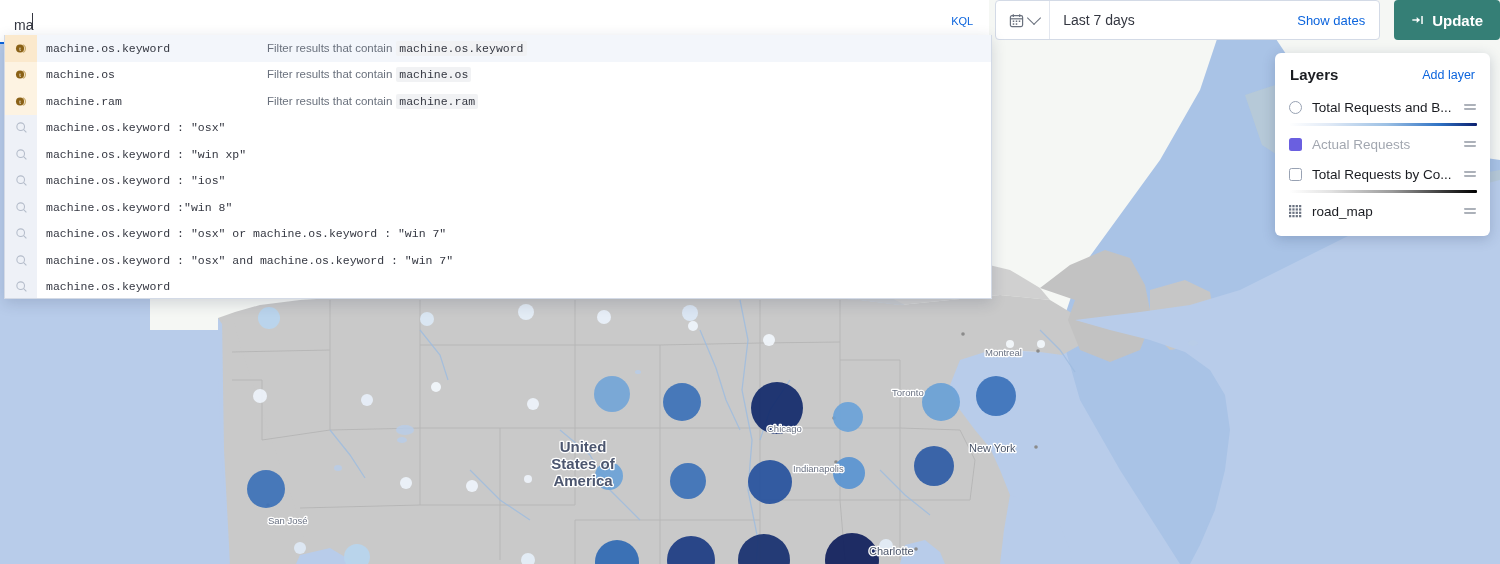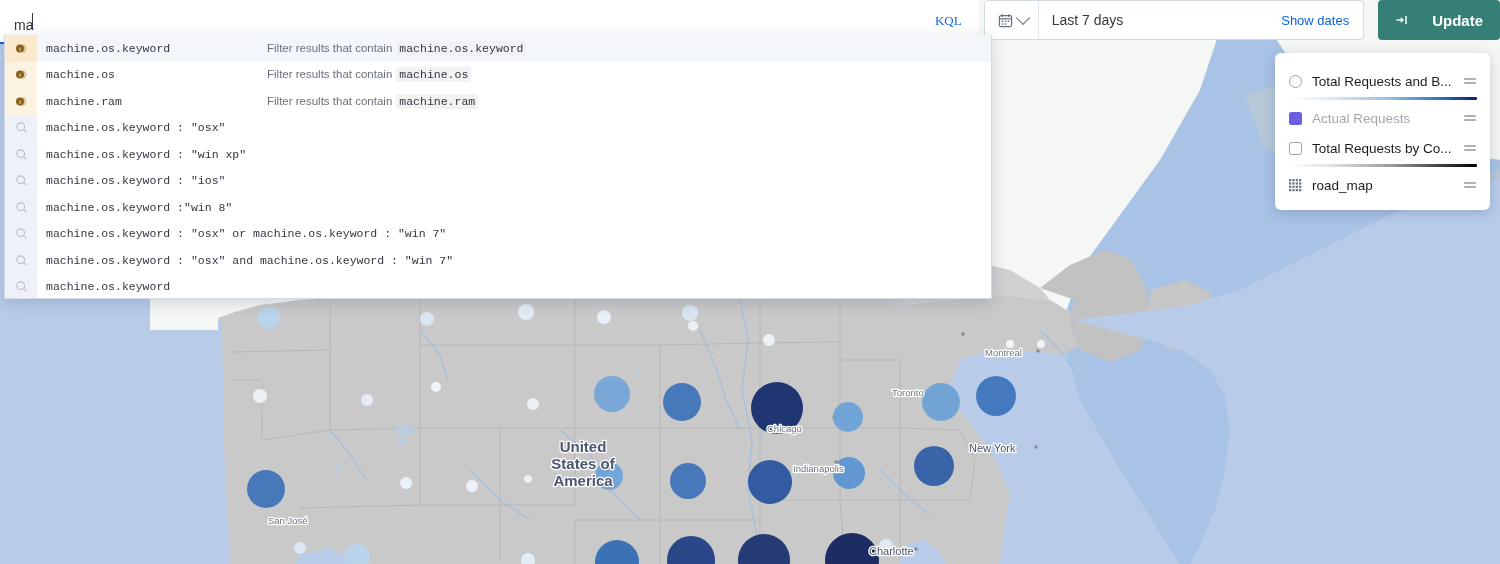--- a/index.html
+++ b/index.html
@@ -27,37 +27,37 @@
   .query-wrap{position:relative;width:992px;height:44px;background:#fff;
               border-bottom:2px solid #0b64dd;box-sizing:border-box;
               display:flex;align-items:center;}
   .query-input{
     flex:1;border:0;outline:0;background:transparent;
     font-family:"Liberation Sans",sans-serif;font-size:14px;color:#343741;
     padding:8px 10px 0 14px;height:42px;caret-color:#343741;
   }
   .caret{position:absolute;left:32px;top:13px;width:1px;height:17px;background:#343741;}
   .kql-btn{
-    font-size:13px;color:#0b64dd;padding:0 16px 0 10px;cursor:pointer;
-    background:transparent;border:0;font-family:Liberation Serif, serif;
+    font-size:11px;color:#0b64dd;padding:0 16px 0 10px;cursor:pointer;
+    background:transparent;border:0;font-family:Liberation Sans, sans-serif;
   }
   .datewrap{
     margin-left:6px;height:40px;background:#fff;border:1px solid #d3dae6;border-radius:4px;
     display:flex;align-items:center;box-sizing:border-box;width:386px;justify-content:center;
   }
   .cal-btn{display:flex;align-items:center;gap:5px;padding:0 10px 0 13px;height:38px;
            border-right:1px solid #e3e7ef;cursor:pointer;}
   .cal-icon{width:15px;height:15px;display:block;}
   .chev{width:9px;height:9px;border-right:1.6px solid #69707d;border-bottom:1.6px solid #69707d;
         transform:rotate(45deg);margin-top:-4px;}
   .date-text{flex:1;font-size:14px;color:#343741;padding-left:13px;cursor:text;}
   .showdates{font-size:13px;color:#0b64dd;padding-right:14px;cursor:pointer;white-space:nowrap;}
   .update-btn{
     margin-left:14px;height:40px;background:#357f76;color:#fff;border:0;border-radius:4px;
-    display:flex;align-items:center;gap:23px;padding:0 17px;cursor:pointer;
+    display:flex;align-items:center;gap:7px;padding:0 17px;cursor:pointer;
     font-family:"Liberation Sans",sans-serif;font-size:15px;font-weight:bold;
   }
   .upd-icon{width:14px;height:14px;display:block;}
 
   
   #suggest{
     position:absolute;left:4px;top:35px;width:988px;height:264px;z-index:45;
     background:#fff;border:1px solid #d3dae6;border-top:0;
     box-shadow:0 4px 14px rgba(25,40,70,.16);box-sizing:border-box;overflow:hidden;
   }
@@ -409,20 +409,24 @@
         <svg class="qicon" viewBox="0 0 16 16">
           <circle cx="7" cy="7" r="4.7" fill="none" stroke="#b4bcca" stroke-width="1.3"></circle>
           <line x1="10.6" y1="10.6" x2="14" y2="14" stroke="#b4bcca" stroke-width="1.3"></line>
         </svg>
       </div>
       <div class="slabel">machine.os.keyword</div>
     </div>
   </div>
 
 <div id="layers">
+  <div class="lay-head">
+    <span class="lay-title">Layers</span>
+    <span class="lay-add">Add layer</span>
+  </div>
   <div id="layer-list">
       <div class="lrow">
         <div class="sym">
           <span class="sym-circle"></span>
         </div>
         <div class="lname">Total Requests and B...</div>
         <div>
           <svg class="handle" viewBox="0 0 14 10">
             <rect x="1" y="2" width="12" height="1.9" rx=".8" fill="#6a7281"></rect>
             <rect x="1" y="6" width="12" height="1.9" rx=".8" fill="#6a7281"></rect>

